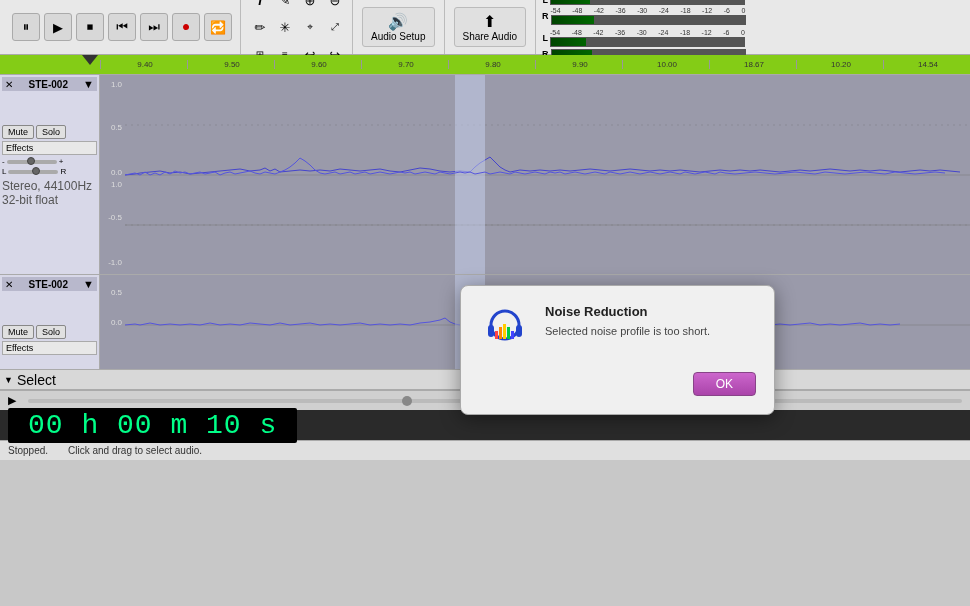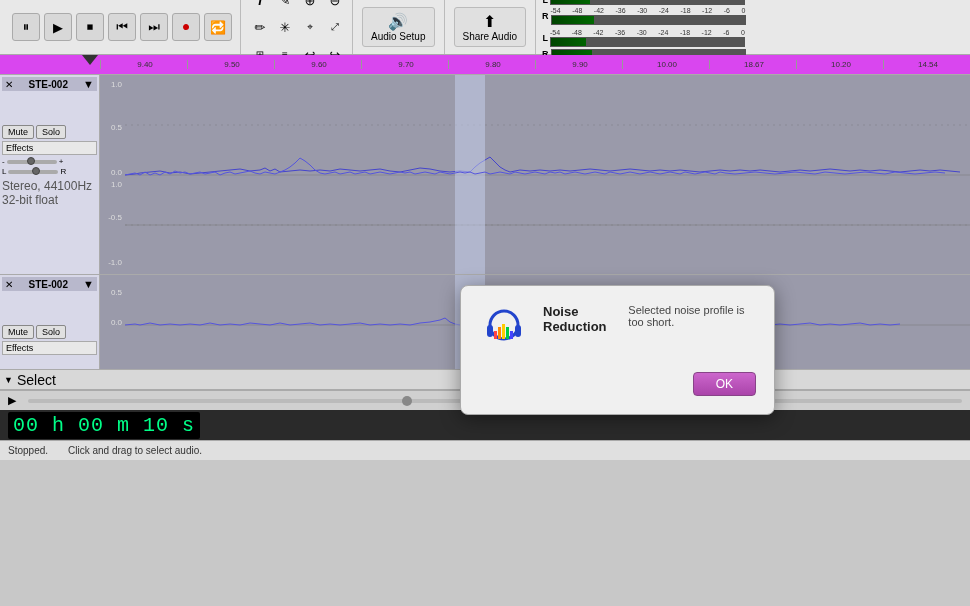--- a/index.html
+++ b/index.html
@@ -52,21 +52,21 @@
       cursor: pointer;
       margin: 0 3px;
       height: 40px;
       min-width: 60px;
       font-size: 10px;
     }
 
     
     #timeline-ruler {
       height: 20px;
-      background: #d946ef;
+      background: #84cc16;
       border-bottom: 1px solid #aaa;
       display: flex;
       align-items: center;
       padding-left: 100px;
       font-size: 9px;
       color: #333;
       position: relative;
       overflow: hidden;
     }
     .ruler-mark {
@@ -160,25 +160,25 @@
       height: 30px;
       background: #2a2a2a;
       display: flex;
       align-items: center;
       padding: 0 8px;
       gap: 8px;
       color: #fff;
     }
     .time-display {
       font-family: 'Courier New', monospace;
-      font-size: 20px;
+      font-size: 28px;
       color: #00ff88;
       letter-spacing: 1px;
       background: #000;
-      padding: 2px 5px;
+      padding: 2px 20px;
       border-radius: 2px;
     }
 
     #bottom-transport {
       height: 20px;
       background: #d0d0d0;
       border-top: 1px solid #aaa;
       display: flex;
       align-items: center;
       padding: 0 4px;
@@ -242,20 +242,21 @@
       pointer-events: all;
     }
     .dialog-content {
       display: flex;
       align-items: flex-start;
       gap: 14px;
       margin-bottom: 16px;
     }
     .dialog-text-area {
       display: flex;
+      flex-direction: column;
       gap: 6px;
     }
     .dialog-title {
       font-size: 13px;
       font-weight: bold;
       color: #222;
     }
     .dialog-message {
       font-size: 11px;
       color: #444;

